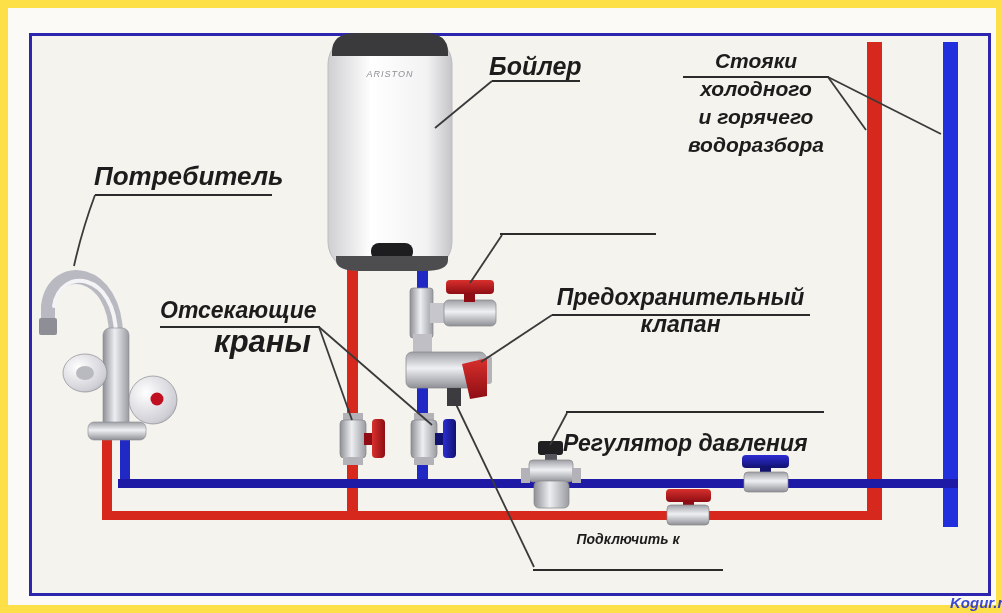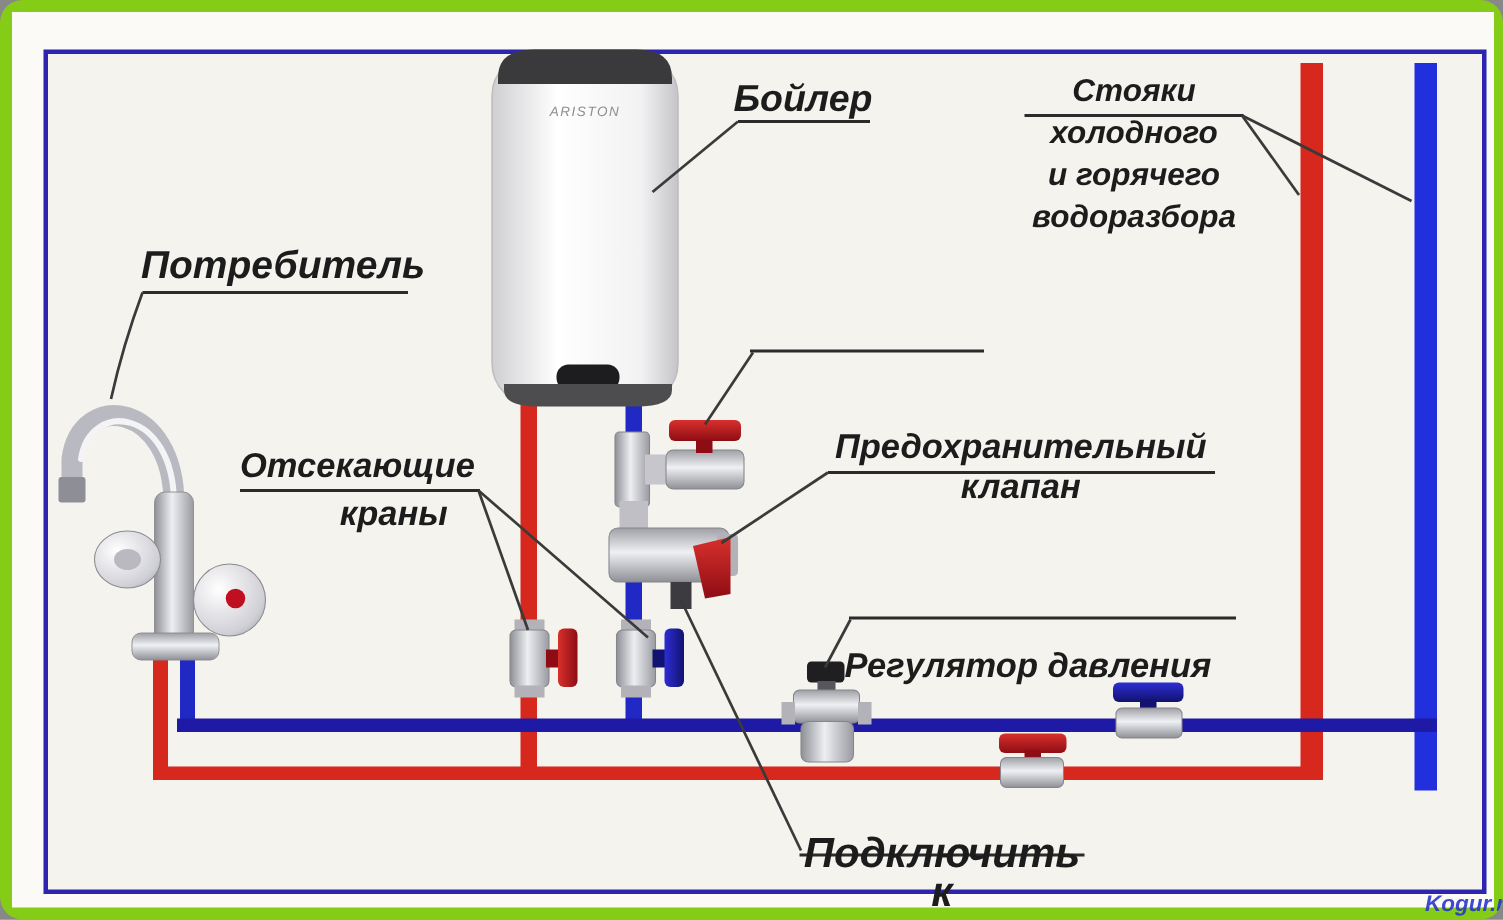--- a/index.html
+++ b/index.html
@@ -1,20 +1,19 @@
 <!DOCTYPE html>
 <html><head>
 <meta charset="utf-8">
 <style>
   html,body{margin:0;padding:0;background:#888;}
   .canvas{
     position:relative;width:1002px;height:613px;overflow:hidden;
-    background:#84cc16; 
+    background:#fde047; 
     font-family:"Liberation Sans", sans-serif;
-    border-radius:15px;
   }
   .inner-bg{
     position:absolute;left:8px;top:8px;width:988px;height:597px;
     background:#fbfaf6;
   }
   .blue-frame{
     position:absolute;left:29px;top:33px;width:962px;height:563px;
     background:#f4f3ee;border:3px solid #2d24b0;box-sizing:border-box;
   }
   svg.diagram{position:absolute;left:0;top:0;width:1002px;height:613px;}
@@ -213,21 +212,21 @@
   </div>
 
 
   <div class="label center" style="left:543px;top:284px;width:275px;font-size:23px;line-height:27px;">
     <span>Предохранительный</span><br>
     <span>клапан</span>
   </div>
 
   <div class="label" style="left:563px;top:381px;font-size:23px;margin-top:48px;">Регулятор давления</div>
 
-  <div class="label center" style="left:530px;top:556px;width:196px;font-size:28px;line-height:26px;">
+  <div class="label center" style="left:530px;top:526px;width:196px;font-size:14px;line-height:26px;">
     <span>Подключить к</span><br>
   </div>
 
-  <div class="label center" style="left: 190px; top: 327px; width: 145px; font-size: 23px; line-height: 30px;">краны</div>
+  <div class="label center" style="left: 190px; top: 327px; width: 145px; font-size: 31px; line-height: 30px;">краны</div>
   <div class="label" style="left:160px;top:296px;font-size:23px;">Отсекающие</div>
 
   <div class="watermark" style="left:950px;top:594px;">Kogur.ru</div>
 </div>
 
 </body></html>

